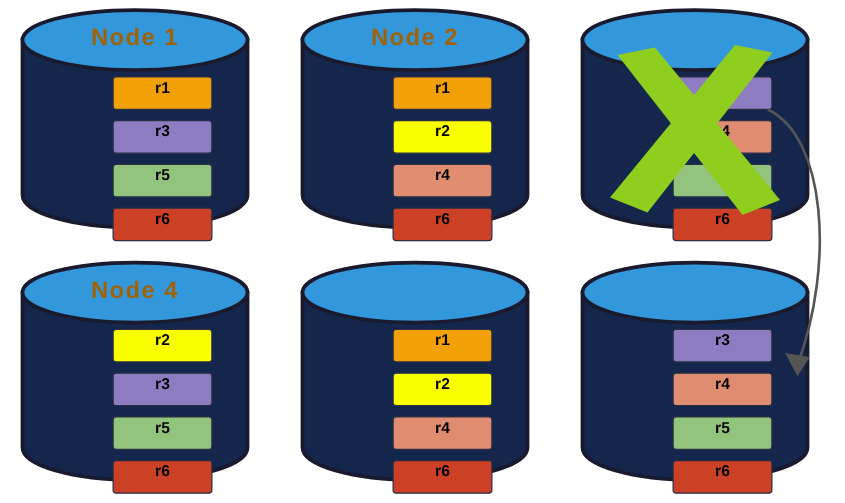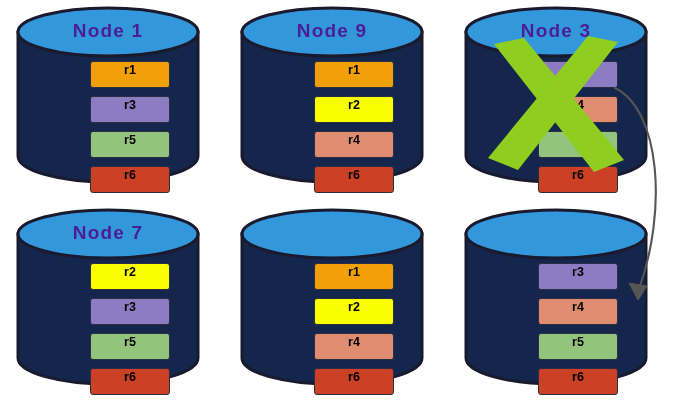--- a/index.html
+++ b/index.html
@@ -31,21 +31,21 @@
     width: 200px;
     height: 178px;
     overflow: visible;
   }
   .node-title {
     position: absolute;
     left: 0;
     top: 14px;
     width: 200px;
     text-align: center;
-    color: #4c1d95;
+    color: #a16207;
     font-size: 19px;
     font-weight: bold;
     letter-spacing: 1.2px;
     font-family: "Liberation Sans", sans-serif;
     pointer-events: none;
   }
   .replicas {
     position: absolute;
     left: 38px;
     top: 55px;
@@ -97,51 +97,50 @@
       <div class="replica" style="background: rgb(142, 124, 195);">r3</div>
       <div class="replica" style="background: rgb(147, 196, 125);">r5</div>
       <div class="replica" style="background: rgb(204, 65, 37);">r6</div>
     </div>
   </div>
 <div class="node" style="left: 232px; top: 6px;">
     <svg class="node-svg" viewBox="0 0 200 178">
       <path d="M 10 26 L 10 150 A 90 26 0 0 0 190 150 L 190 26 Z" fill="#14264c" stroke="#1a1a2e" stroke-width="3"></path>
       <ellipse cx="100" cy="26" rx="90" ry="24" fill="#3398db" stroke="#1a1a2e" stroke-width="3"></ellipse>
     </svg>
-    <div class="node-title">Node 9</div>
+    <div class="node-title">Node 2</div>
     <div class="replicas">
       <div class="replica" style="background: rgb(242, 160, 7);">r1</div>
       <div class="replica" style="background: rgb(250, 255, 0);">r2</div>
       <div class="replica" style="background: rgb(224, 140, 112);">r4</div>
       <div class="replica" style="background: rgb(204, 65, 37);">r6</div>
     </div>
   </div>
 <div class="node" style="left: 456px; top: 6px;">
     <svg class="node-svg" viewBox="0 0 200 178">
       <path d="M 10 26 L 10 150 A 90 26 0 0 0 190 150 L 190 26 Z" fill="#14264c" stroke="#1a1a2e" stroke-width="3"></path>
       <ellipse cx="100" cy="26" rx="90" ry="24" fill="#3398db" stroke="#1a1a2e" stroke-width="3"></ellipse>
     </svg>
-    <div class="node-title">Node 3</div>
     <div class="replicas">
       <div class="replica" style="background: rgb(142, 124, 195);">r3</div>
       <div class="replica" style="background: rgb(224, 140, 112);">r4</div>
       <div class="replica" style="background: rgb(147, 196, 125);">r5</div>
       <div class="replica" style="background: rgb(204, 65, 37);">r6</div>
     </div>
     <svg class="xmark" viewBox="0 0 160 140">
       <path d="M 18 8 L 48 2 L 148 124 L 118 136 Z" fill="#8fce1f"></path>
       <path d="M 142 6 L 112 0 L 12 122 L 42 134 Z" fill="#8fce1f"></path>
     </svg>
   </div>
 <div class="node" style="left: 8px; top: 208px;">
     <svg class="node-svg" viewBox="0 0 200 178">
       <path d="M 10 26 L 10 150 A 90 26 0 0 0 190 150 L 190 26 Z" fill="#14264c" stroke="#1a1a2e" stroke-width="3"></path>
       <ellipse cx="100" cy="26" rx="90" ry="24" fill="#3398db" stroke="#1a1a2e" stroke-width="3"></ellipse>
     </svg>
-    <div class="node-title">Node 7</div>
+    <div class="node-title">Node 4</div>
     <div class="replicas">
       <div class="replica" style="background: rgb(250, 255, 0);">r2</div>
       <div class="replica" style="background: rgb(142, 124, 195);">r3</div>
       <div class="replica" style="background: rgb(147, 196, 125);">r5</div>
       <div class="replica" style="background: rgb(204, 65, 37);">r6</div>
     </div>
   </div>
 <div class="node" style="left: 232px; top: 208px;">
     <svg class="node-svg" viewBox="0 0 200 178">
       <path d="M 10 26 L 10 150 A 90 26 0 0 0 190 150 L 190 26 Z" fill="#14264c" stroke="#1a1a2e" stroke-width="3"></path>

